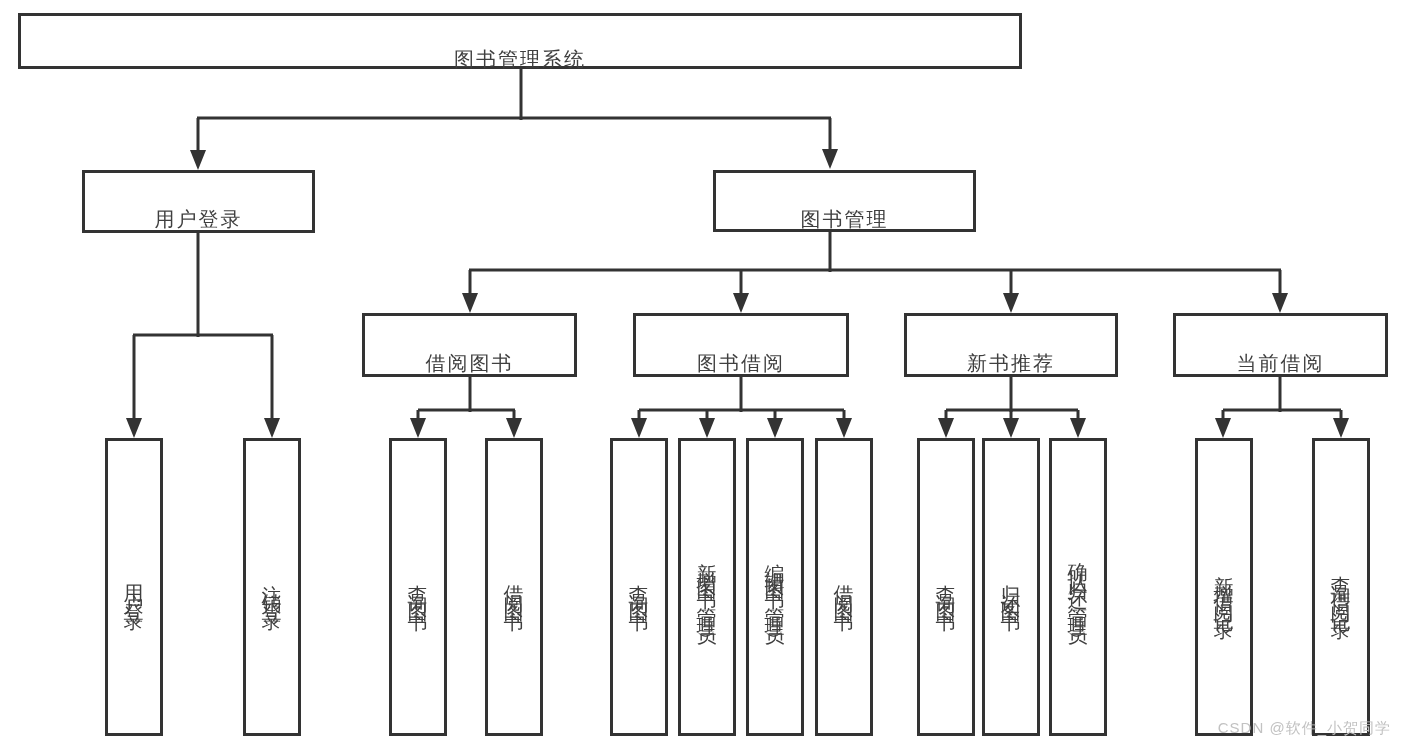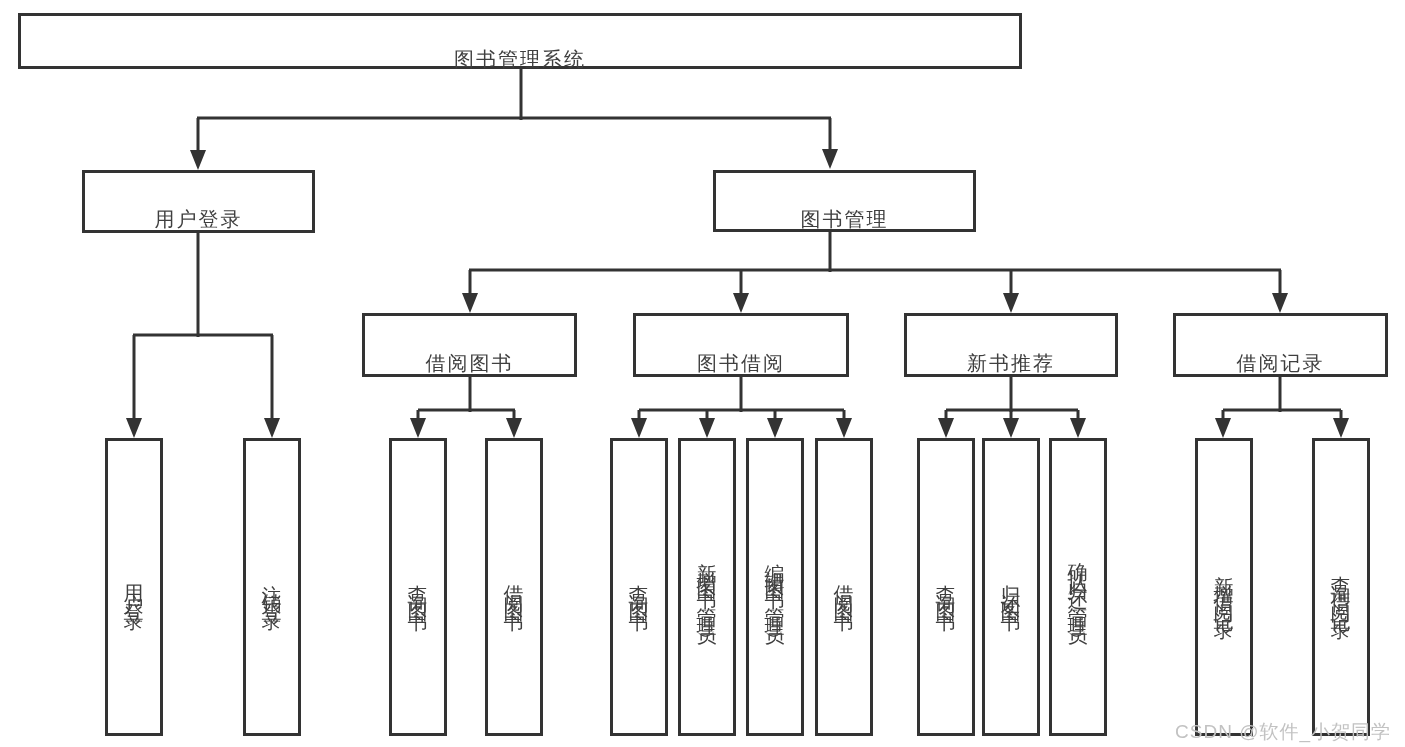--- a/index.html
+++ b/index.html
@@ -15,21 +15,21 @@
     box-sizing:border-box; display:flex; align-items:center; justify-content:center;
     color:var(--text); font-size:20px; z-index:2;
   }
   .node.h span { letter-spacing:2px; white-space:nowrap;margin-top:36px; }
   .node.v span {
     writing-mode:vertical-lr; text-orientation:mixed;
     letter-spacing:9px; line-height:1; white-space:nowrap;
   }
   .watermark {
     position:absolute; right:14px; top:719px; z-index:3;
-    color:var(--wm); font-size:19px; letter-spacing:1px; white-space:nowrap;
+    color:var(--wm); font-size:15px; letter-spacing:1px; white-space:nowrap;
   }
 </style>
 </head>
 <body>
 
 <div id="canvas">
 
   <svg id="connectors" width="1405" height="747">
       <line x1="521" y1="66" x2="521" y2="120" stroke="#333333" stroke-width="3"></line>
       <line x1="197" y1="118" x2="831" y2="118" stroke="#333333" stroke-width="3"></line>
@@ -99,21 +99,21 @@
   <div class="node h" style="left:362px;top:313px;width:215px;height:64px">
     <span>借阅图书</span>
   </div>
   <div class="node h" style="left:633px;top:313px;width:216px;height:64px">
     <span>图书借阅</span>
   </div>
   <div class="node h" style="left:904px;top:313px;width:214px;height:64px">
     <span>新书推荐</span>
   </div>
   <div class="node h" style="left:1173px;top:313px;width:215px;height:64px">
-    <span>借阅记录</span>
+    <span>当前借阅</span>
   </div>
 
   <div class="node v" style="left:105px;top:438px;width:58px;height:298px">
     <span>用户登录</span>
   </div>
   <div class="node v" style="left:243px;top:438px;width:58px;height:298px">
     <span>注销登录</span>
   </div>
 
   <div class="node v" style="left:389px;top:438px;width:58px;height:298px">

